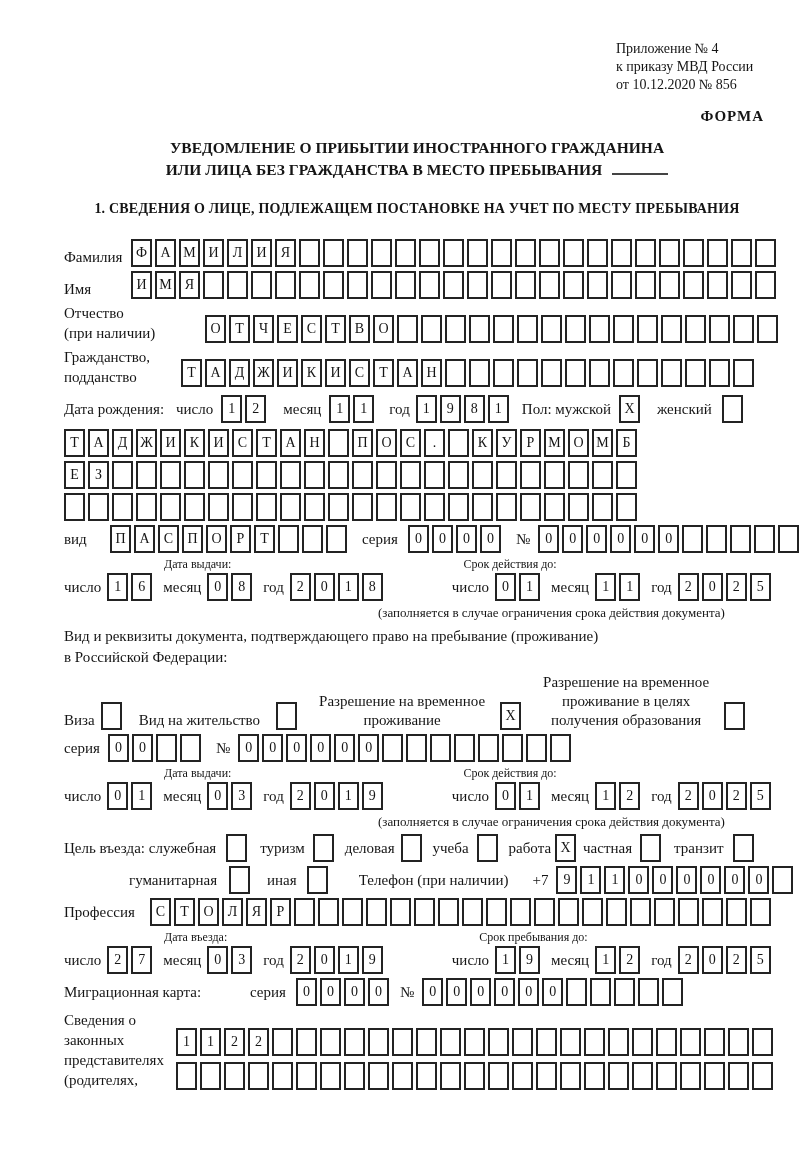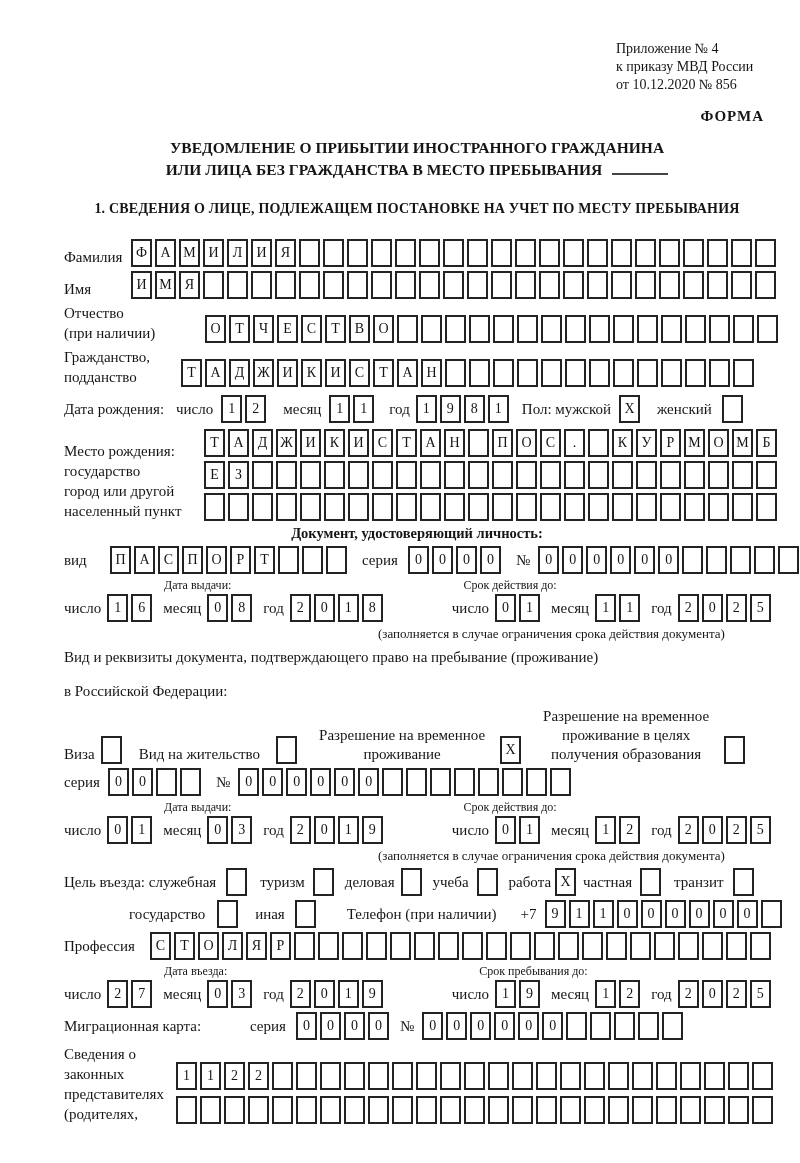--- a/index.html
+++ b/index.html
@@ -209,26 +209,20 @@
       <span class="cells">
           <span class="cell">X</span>
         </span>
       <span class="lbl" style="margin:0 10px 0 14px">женский</span>
       <span class="cells">
           <span class="cell"></span>
         </span>
     </div>
 
     <div class="row" style="margin-top:6px">
-      <span class="lblcol" style="width:140px">
-        <div>Место рождения:</div>
-        <div>государство</div>
-        <div>город или другой</div>
-        <div>населенный пункт</div>
-      </span>
       <span class="stack">
         <span class="cells">
             <span class="cell">Т</span>
             <span class="cell">А</span>
             <span class="cell">Д</span>
             <span class="cell">Ж</span>
             <span class="cell">И</span>
             <span class="cell">К</span>
             <span class="cell">И</span>
             <span class="cell">С</span>
@@ -297,21 +291,20 @@
             <span class="cell"></span>
             <span class="cell"></span>
             <span class="cell"></span>
             <span class="cell"></span>
             <span class="cell"></span>
             <span class="cell"></span>
           </span>
       </span>
     </div>
 
-    <div style="text-align:center;font-weight:bold;font-size:14.5px;margin:2px 0 4px 0">Документ, удостоверяющий личность:</div>
 
     <div class="row" style="align-items:center">
       <span class="lbl" style="width:46px">вид</span>
       <span class="cells">
           <span class="cell">П</span>
           <span class="cell">А</span>
           <span class="cell">С</span>
           <span class="cell">П</span>
           <span class="cell">О</span>
           <span class="cell">Р</span>
@@ -384,21 +377,21 @@
             <span class="cell">2</span>
             <span class="cell">0</span>
             <span class="cell">2</span>
             <span class="cell">5</span>
           </span>
       </div>
     </div>
 
     <div class="note" style="margin-left:314px;margin-bottom:6px">(заполняется в случае ограничения срока действия документа)</div>
 
-    <div class="lbl" style="margin-bottom:15px">Вид и реквизиты документа, подтверждающего право на пребывание (проживание)</div>
+    <div class="lbl" style="margin-bottom:2px">Вид и реквизиты документа, подтверждающего право на пребывание (проживание)</div>
     <div class="lbl" style="margin-bottom:6px">в Российской Федерации:</div>
 
     <div class="row">
       <span class="lbl">Виза</span>
       <span class="cells" style="margin-left:6px">
           <span class="cell"></span>
         </span>
       <span class="lbl" style="margin-left:14px">Вид на жительство</span>
       <span class="cells" style="margin-left:16px">
           <span class="cell"></span>
@@ -520,21 +513,21 @@
       <span class="cells" style="margin-left:8px">
           <span class="cell"></span>
         </span>
       <span class="lbl" style="margin-left:10px">транзит</span>
       <span class="cells" style="margin-left:10px">
           <span class="cell"></span>
         </span>
     </div>
 
     <div class="row" style="align-items:center;margin-top:4px">
-      <span class="lbl" style="margin-left:65px">государство</span>
+      <span class="lbl" style="margin-left:65px">гуманитарная</span>
       <span class="cells" style="margin-left:12px">
           <span class="cell"></span>
         </span>
       <span class="lbl" style="margin-left:14px">иная</span>
       <span class="cells" style="margin-left:10px">
           <span class="cell"></span>
         </span>
       <span class="lbl" style="margin-left:28px">Телефон (при наличии)</span>
       <span class="lbl" style="margin-left:24px">+7</span>
       <span class="cells" style="margin-left:8px">

